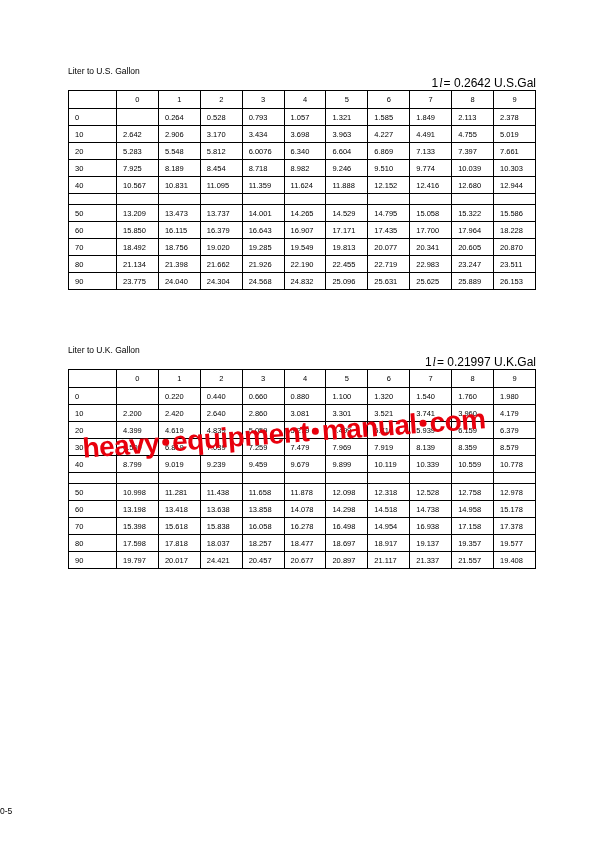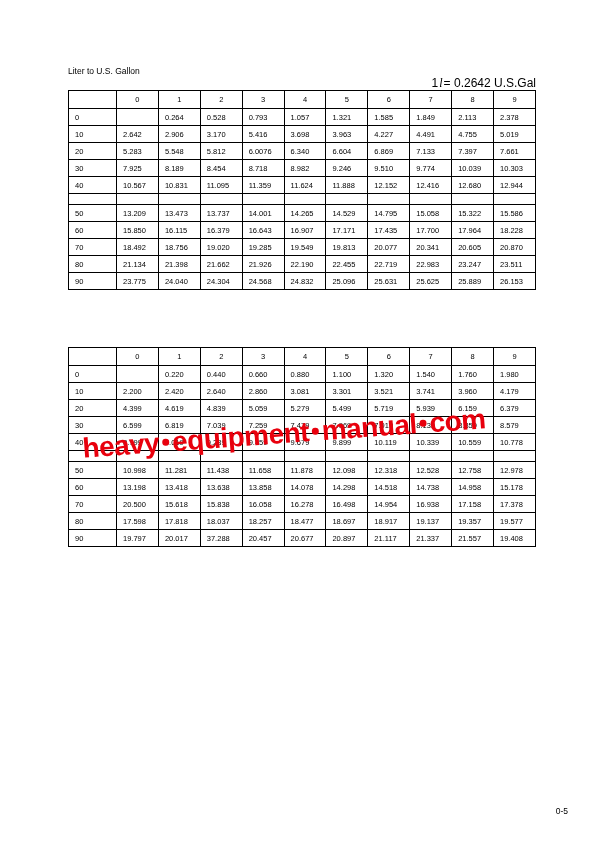--- a/index.html
+++ b/index.html
@@ -92,21 +92,21 @@
   table.conv tr.spacer td.innerv {
     border-left: 1px solid #000;
     border-right: 1px solid #000;
   }
 
   .page-num {
     position: absolute;
     left: 0;
     right: 0;
     top: 806px;
-    text-align: right;
+    text-align: left;
     font-size: 8.5px;
     color: #000;
   }
 
   .watermark {
     position: absolute;
     left: 50%;
     top: 418px;
     transform: translate(-50%, 0) rotate(-4.2deg);
     transform-origin: center center;
@@ -177,21 +177,21 @@
             <td>1.585</td>
             <td>1.849</td>
             <td>2.113</td>
             <td>2.378</td>
           </tr>
           <tr>
             <td class="rowhdr">10</td>
             <td>2.642</td>
             <td>2.906</td>
             <td>3.170</td>
-            <td>5.416</td>
+            <td>3.434</td>
             <td>3.698</td>
             <td>3.963</td>
             <td>4.227</td>
             <td>4.491</td>
             <td>4.755</td>
             <td>5.019</td>
           </tr>
           <tr>
             <td class="rowhdr">20</td>
             <td>5.283</td>
@@ -307,20 +307,24 @@
             <td>25.631</td>
             <td>25.625</td>
             <td>25.889</td>
             <td>26.153</td>
           </tr>
         </tbody>
     </table>
   </div>
 
   <div class="section" id="section-1">
+    <div class="sec-head">
+      <div class="sec-title">Liter to U.K. Gallon</div>
+      <div class="sec-note"><span>1</span><span class="ital">l</span><span>= 0.21997 U.K.Gal</span></div>
+    </div>
     <table class="conv">
       <colgroup>
         <col class="rowhdr">
           <col>
           <col>
           <col>
           <col>
           <col>
           <col>
           <col>
@@ -441,21 +445,21 @@
             <td>13.858</td>
             <td>14.078</td>
             <td>14.298</td>
             <td>14.518</td>
             <td>14.738</td>
             <td>14.958</td>
             <td>15.178</td>
           </tr>
           <tr>
             <td class="rowhdr">70</td>
-            <td>20.500</td>
+            <td>15.398</td>
             <td>15.618</td>
             <td>15.838</td>
             <td>16.058</td>
             <td>16.278</td>
             <td>16.498</td>
             <td>14.954</td>
             <td>16.938</td>
             <td>17.158</td>
             <td>17.378</td>
           </tr>
@@ -469,21 +473,21 @@
             <td>18.697</td>
             <td>18.917</td>
             <td>19.137</td>
             <td>19.357</td>
             <td>19.577</td>
           </tr>
           <tr>
             <td class="rowhdr">90</td>
             <td>19.797</td>
             <td>20.017</td>
-            <td>37.288</td>
+            <td>24.421</td>
             <td>20.457</td>
             <td>20.677</td>
             <td>20.897</td>
             <td>21.117</td>
             <td>21.337</td>
             <td>21.557</td>
             <td>19.408</td>
           </tr>
         </tbody>
     </table>

